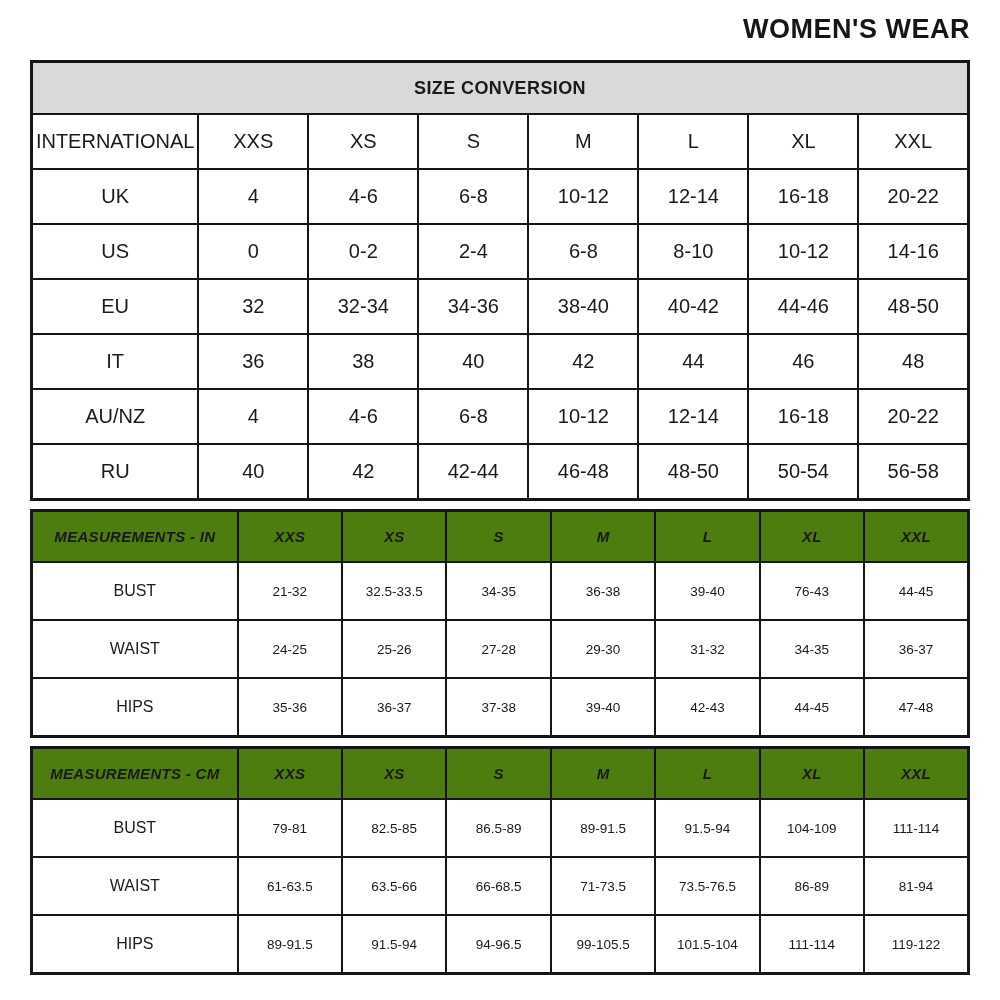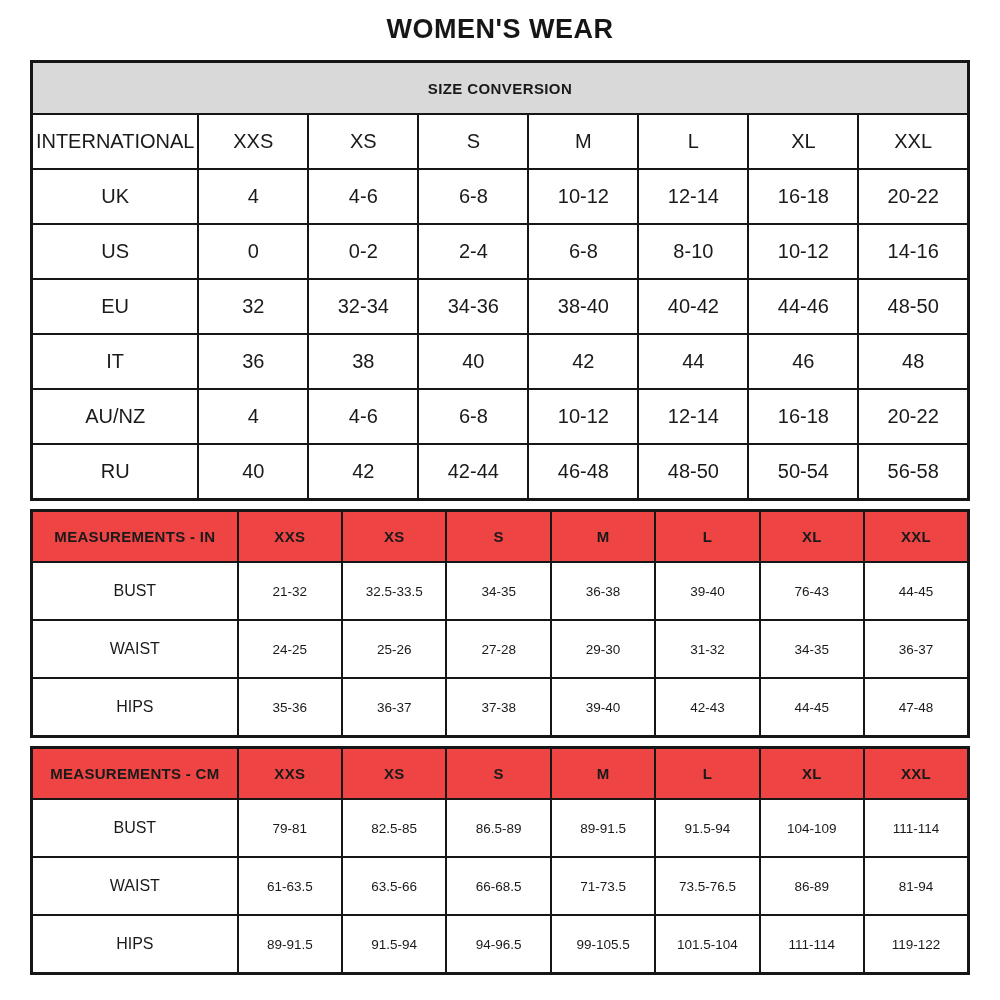--- a/index.html
+++ b/index.html
@@ -10,21 +10,21 @@
     color: #1a1a1a;
   }
   .page {
     width: 1000px;
     height: 1000px;
     box-sizing: border-box;
     padding: 10px 30px 10px 30px;
     background: #ffffff;
   }
   .page-title {
-    text-align: center;
+    text-align: right;
     font-size: 27px;
     font-weight: 700;
     letter-spacing: 0.5px;
     margin: 4px 0 15px 0;
     color: #161616;
   }
   table {
     width: 100%;
     border-collapse: collapse;
     table-layout: fixed;
@@ -36,41 +36,42 @@
     text-align: center;
     vertical-align: middle;
     padding: 0 2px;
     overflow: hidden;
     white-space: nowrap;
   }
   
   .t-size .caption-cell {
     background: #d9d9d9;
     font-weight: 700;
-    font-size: 15px;
+    font-size: 18px;
     letter-spacing: 0.4px;
     height: 50px;
   }
   .t-size .colhead-row td {
     font-size: 20px;
     height: 53px;
     font-weight: 400;
   }
   .t-size .data-row td {
     font-size: 20px;
     height: 53px;
     font-weight: 400;
   }
   
   .t-meas .head-row th {
-    background: #ef4444;
+    background: #4d7c0f;
     font-weight: 700;
     font-size: 15px;
     letter-spacing: 0.3px;
     height: 49px;
+    font-style: italic;
   }
   .t-meas .data-row td {
     font-size: 13.5px;
     height: 56px;
     font-weight: 400;
     margin-top: 21px;
   }
   .t-meas .data-row td.row-label {
     font-size: 16px;
   }

